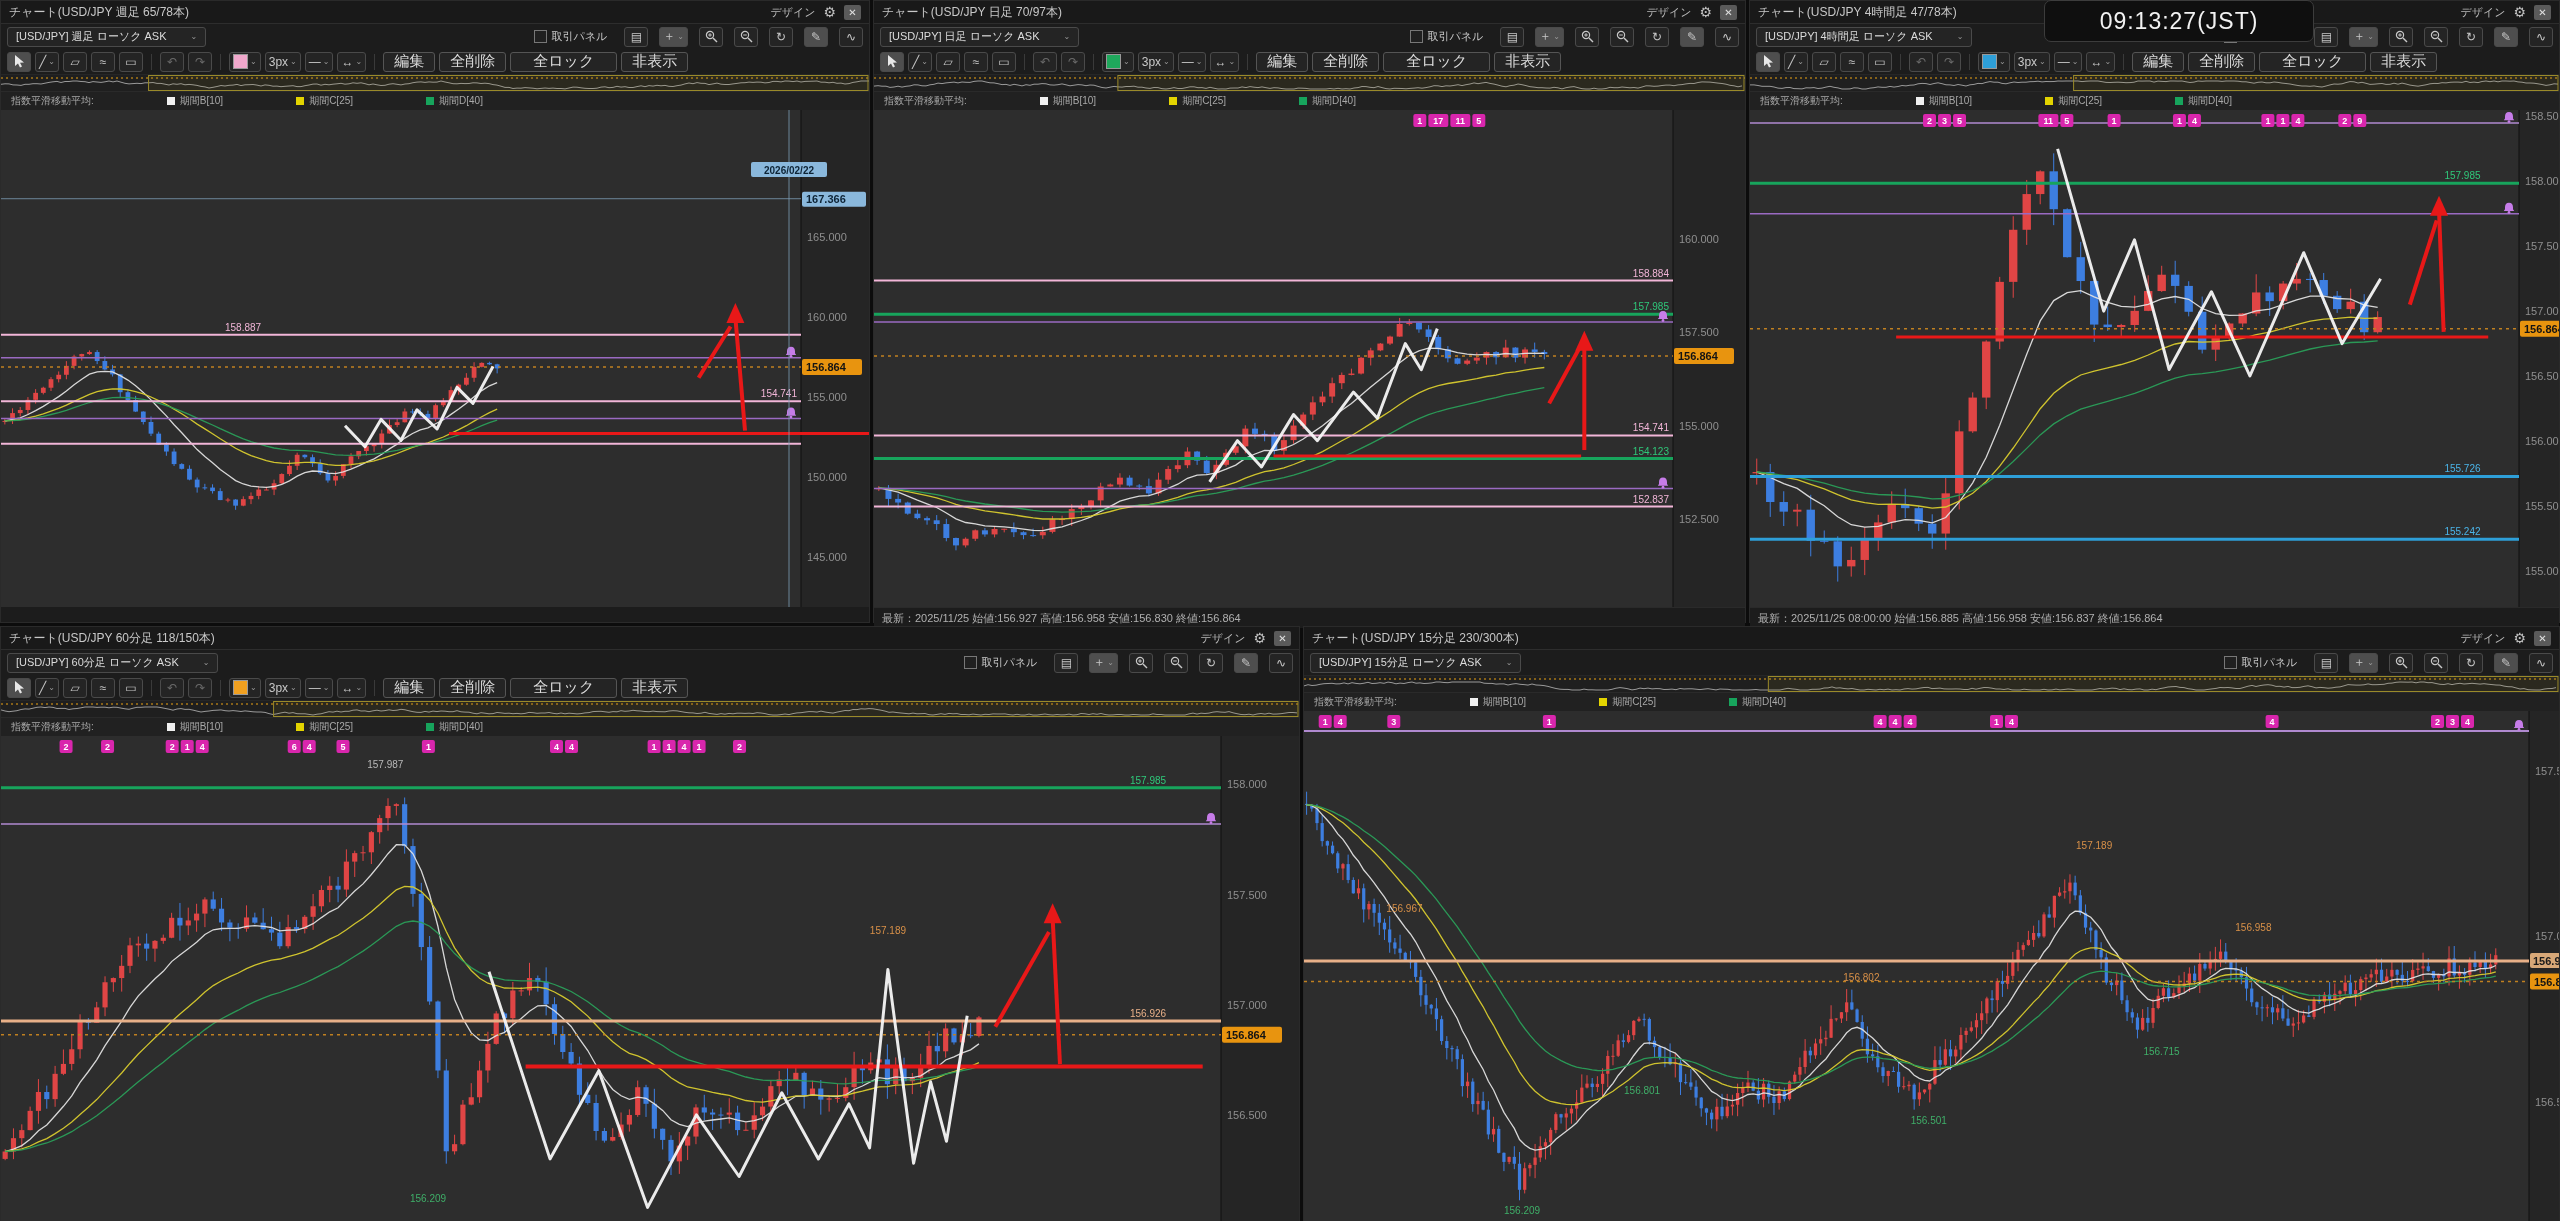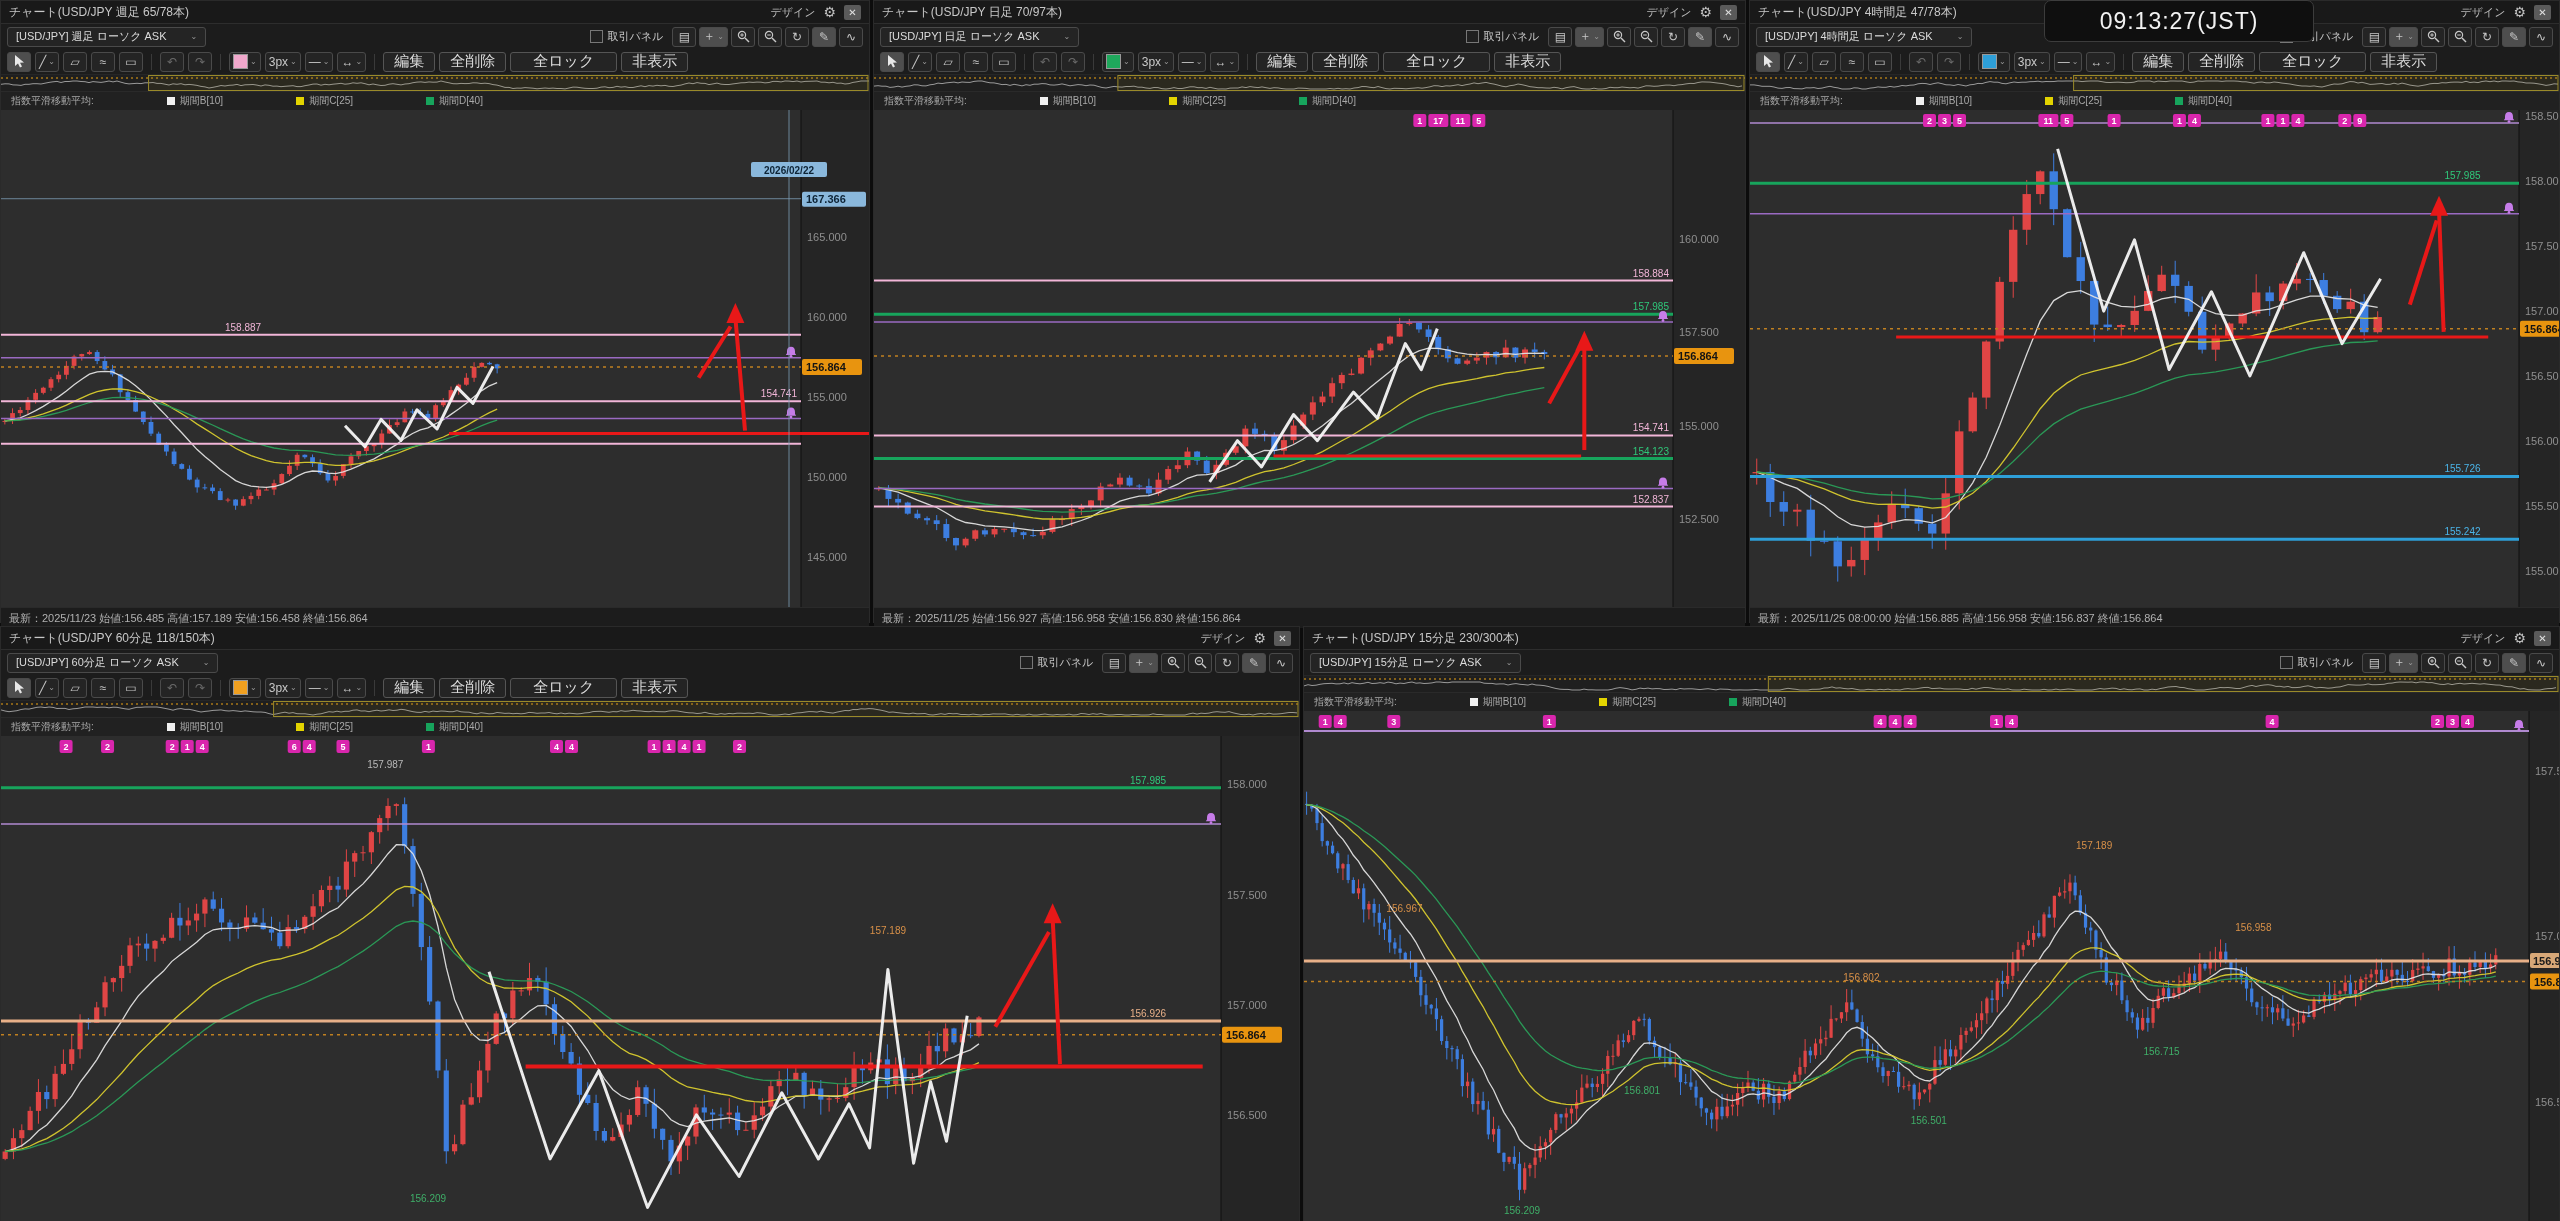--- a/index.html
+++ b/index.html
@@ -9,21 +9,21 @@
   .tbar{height:22px;display:flex;justify-content:space-between;align-items:center;padding:0 8px;
     background:#191919;border-bottom:1px solid #2d2d2d;color:#c8c8c8;font-size:12px;flex:0 0 auto;}
   .tbar-r{display:flex;align-items:center;gap:8px;}
   .design{color:#b8b8b8;font-size:11px;cursor:pointer;}
   .gear{color:#c0c0c0;font-size:14px;cursor:pointer;}
   .xbox{background:#5a5a5a;color:#e0e0e0;width:17px;height:15px;font-size:10px;display:inline-flex;
     align-items:center;justify-content:center;border-radius:2px;cursor:pointer;}
   .crow{height:25px;display:flex;justify-content:space-between;align-items:center;padding:0 6px;background:#1c1c1c;flex:0 0 auto;}
   .sel{background:#242424;border:1px solid #4a4a4a;border-radius:3px;color:#dcdcdc;font-size:11px;height:20px;
     padding:0 8px;display:inline-flex;align-items:center;gap:24px;cursor:pointer;}
-  .crow-r{display:flex;gap:3px;align-items:center;color:#c8c8c8;font-size:11px;}
+  .crow-r{display:flex;gap:11px;align-items:center;color:#c8c8c8;font-size:11px;}
   .cb{display:inline-flex;align-items:center;gap:5px;margin-right:6px;cursor:pointer;}
   .box{width:11px;height:11px;border:1px solid #777;background:#202020;display:inline-block;}
   .ibtn{background:#242424;border:1px solid #4a4a4a;border-radius:3px;color:#c8c8c8;min-width:24px;height:20px;
     font-size:12px;display:inline-flex;align-items:center;justify-content:center;gap:2px;padding:0 3px;cursor:pointer;}
   .ibtn.act{background:#4e4e4e;}
   .ibtn.dim{color:#6a6a6a;}
   .tbtn{background:#242424;border:1px solid #555;border-radius:3px;color:#dcdcdc;height:20px;font-size:15px;
     padding:0 10px;display:inline-flex;align-items:center;justify-content:center;cursor:pointer;}
   .tbtn.wide2{padding:0 22px;}
   .trow{height:25px;display:flex;align-items:center;gap:4px;padding:0 6px;background:#1c1c1c;flex:0 0 auto;}
@@ -309,21 +309,20 @@
             <circle cx="6" cy="10.6" r="1.4" fill="#c67ce8"></circle>
           </g>
           <line x1="788" y1="0" x2="788" y2="497" stroke="#7d9db5" stroke-width="1" opacity="0.8"></line>
           <line x1="0" y1="88.72251612903213" x2="800" y2="88.72251612903213" stroke="#7d9db5" stroke-width="1" opacity="0.8"></line>
           <rect x="750" y="52" width="76" height="15" rx="2" fill="#8ab8dc"></rect>
           <text x="788" y="63.5" fill="#0e2436" font-size="10" font-weight="bold" text-anchor="middle">2026/02/22</text>
           <rect x="801" y="81.72251612903213" width="64" height="15" rx="2" fill="#8ab8dc"></rect>
           <text x="805" y="93.22251612903213" fill="#0e2436" font-size="11" font-weight="bold">167.366</text>
         </svg>
       </div>
-    <footer class="sbar">最新：2025/11/23 始値:156.485 高値:157.189 安値:156.458 終値:156.864</footer>
   </section>
 
   <section class="panel" style="left:873px;top:0;width:873px;height:623px;">
     <header class="tbar">
       <span class="ttl">チャート(USD/JPY 日足 70/97本)</span>
       <span class="tbar-r">
         <span class="design">デザイン</span>
         <span class="gear">⚙</span>
         <span class="xbox">✕</span>
       </span>

